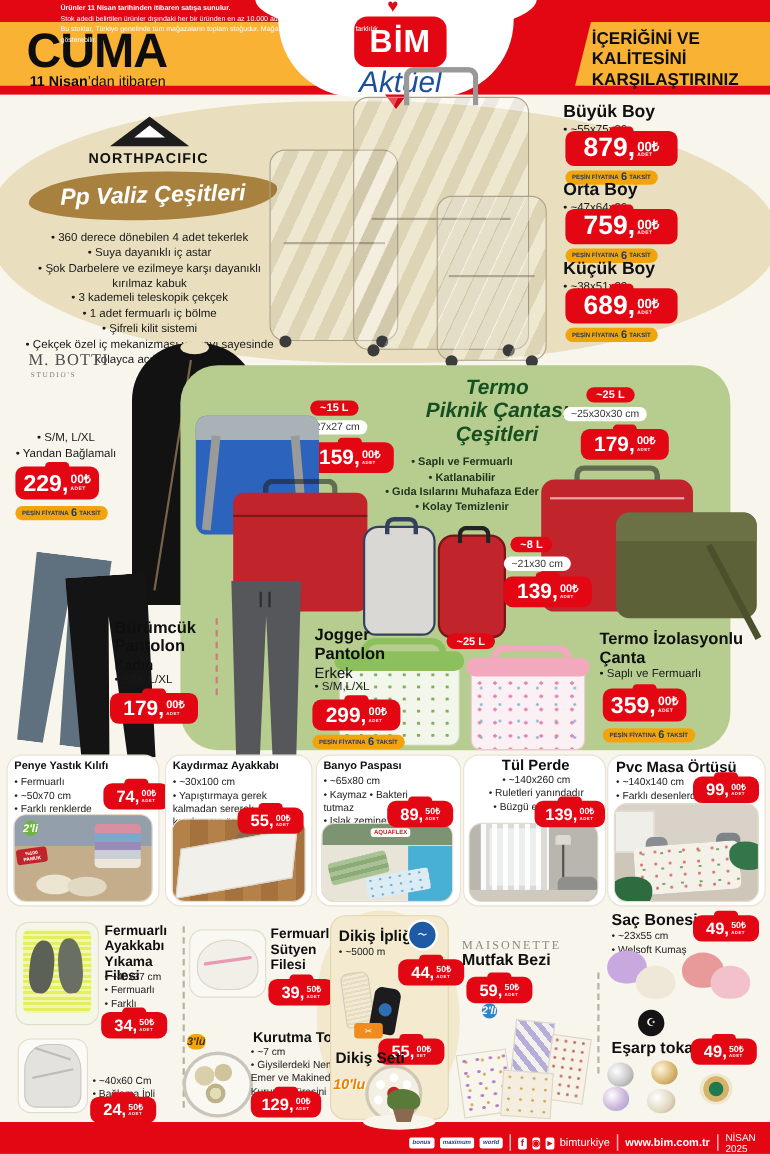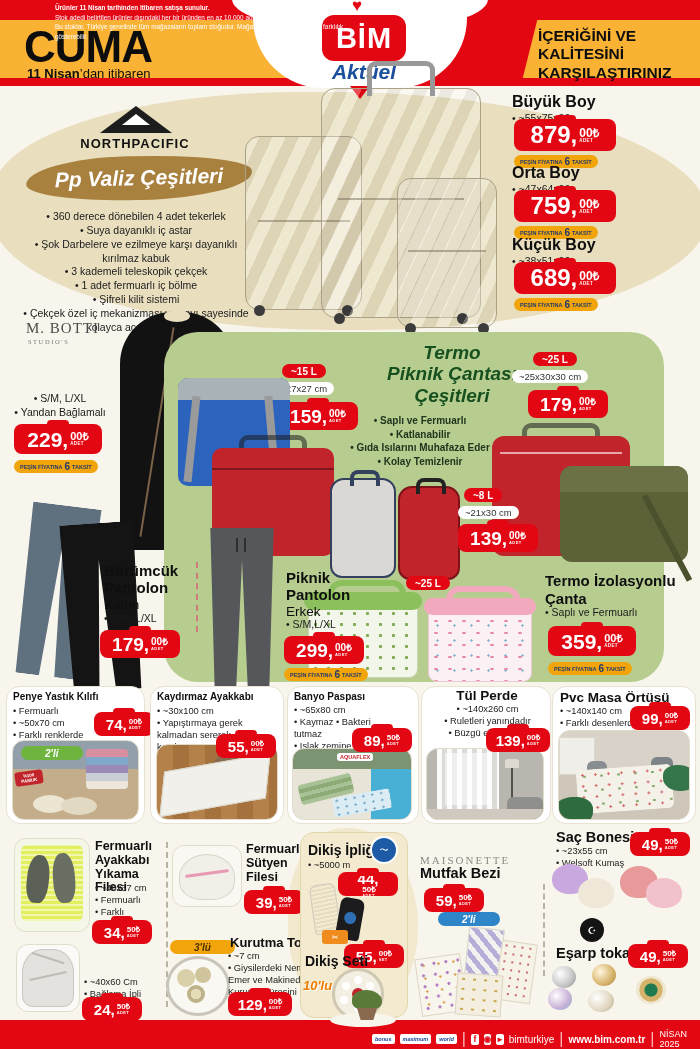--- a/index.html
+++ b/index.html
@@ -14,33 +14,33 @@
   .oband{position:absolute;top:20px;height:58px;background:#f9b233;transform:skewX(-14deg);}
   .bubble{position:absolute;left:253px;top:0;width:214px;height:88px;background:#fff;border-radius:0 0 70px 70px;}
   .bubble2{position:absolute;left:232px;top:-34px;width:256px;height:66px;background:#fff;border-radius:50%;}
   .cuma{position:absolute;left:24px;top:22px;font-size:44px;font-weight:900;letter-spacing:-1px;color:#0d0d0d;}
   .cumadate{position:absolute;left:27px;top:66px;font-size:13px;color:#0d0d0d;}
   .hdr-right{position:absolute;left:538px;top:27px;width:160px;font-size:15.5px;font-weight:800;line-height:1.18;color:#0d0d0d;}
   .bimbox{position:absolute;left:322px;top:15px;width:84px;height:46px;background:#e30613;border-radius:12px;
           display:flex;align-items:center;justify-content:center;color:#fff;font-size:29px;font-weight:900;letter-spacing:1px;}
   .bimheart{position:absolute;left:352px;top:-4px;font-size:17px;color:#e30613;}
   .aktuel{position:absolute;left:322px;top:60px;width:84px;text-align:center;color:#1b4e9b;
-          font-size:21px;font-weight:700;font-style:italic;}
+          font-size:27px;font-weight:400;font-style:italic;}
   .tail{position:absolute;left:350px;top:86px;width:0;height:0;border-left:10px solid transparent;
         border-right:10px solid transparent;border-top:13px solid #e30613;}
   
   .pb{position:absolute;background:#e30613;border-radius:8px;color:#fff;display:flex;align-items:center;
       justify-content:center;font-weight:bold;line-height:1;}
   .pb::before{content:"";position:absolute;top:-4px;left:50%;transform:translateX(-50%);width:22px;height:8px;
       background:#e30613;border-radius:4px;}
   .p-int::after{content:",";}
   .p-side{display:flex;flex-direction:column;align-items:flex-start;margin-left:2px;}
   .p-unit{letter-spacing:.4px;font-weight:bold;opacity:.95;}
   .pb-lg{width:102px;height:32px;}.pb-lg .p-int{font-size:24px;}.pb-lg .p-dec{font-size:12px;}.pb-lg .p-unit{font-size:4.5px;}
-  .pb-md{width:88px;height:30px;}.pb-md .p-int{font-size:21px;}.pb-md .p-dec{font-size:11px;}.pb-md .p-unit{font-size:4.5px;}
+  .pb-md{width:76px;height:30px;}.pb-md .p-int{font-size:21px;}.pb-md .p-dec{font-size:11px;}.pb-md .p-unit{font-size:4.5px;}
   .pb-sm{width:80px;height:28px;}.pb-sm .p-int{font-size:19px;}.pb-sm .p-dec{font-size:10px;}.pb-sm .p-unit{font-size:4px;}
   .pb-xs{width:60px;height:24px;}.pb-xs .p-int{font-size:15px;}.pb-xs .p-dec{font-size:8px;}.pb-xs .p-unit{font-size:4px;}
   
   .tkst{position:absolute;background:#f2a50b;border-radius:7px;color:#223a6b;display:flex;align-items:center;
         justify-content:center;gap:2px;height:13px;padding:0 6px;font-weight:bold;}
   .tkst .s{font-size:5.5px;}.tkst b{font-size:10px;line-height:1;}
   
   .lpill{position:absolute;background:#e30613;color:#fff;border-radius:10px;font-weight:bold;font-size:10px;
          height:14px;display:flex;align-items:center;padding:0 9px;}
   .dpill{position:absolute;background:#fff;color:#333;border-radius:8px;font-size:9.5px;height:13px;
@@ -72,21 +72,21 @@
   
   .photo{position:absolute;border-radius:12px;overflow:hidden;border:1px solid #e2dccb;}
   .card{position:absolute;background:#fff;border:1px solid #e8e2d2;border-radius:14px;}
   .ct{position:absolute;font-weight:800;font-size:10px;color:#0f0f0f;line-height:1.1;}
   .cf div{font-size:9.3px;color:#222;line-height:1.3;}
   .cf div::before{content:"• ";}
   .dash-v{position:absolute;width:0;border-left:2px dashed #b9b2a0;}
   .dash-r{position:absolute;width:0;border-left:2px dashed #d07a7a;}
   
   .cnt{position:absolute;border-radius:8px;font-style:italic;font-weight:bold;font-size:10px;
-       display:flex;align-items:center;justify-content:center;padding:0 24px;height:14px;}
+       display:flex;align-items:center;justify-content:center;padding:0 0;height:14px;}
   .cnt.g{background:#6fb43f;color:#fff;}
   .cnt.bl{background:#2e86c8;color:#fff;}
   .cnt.am{background:#f2a50b;color:#4a3000;}
   .free-cnt{position:absolute;color:#f07d00;font-style:italic;font-weight:900;font-size:13px;text-shadow:1px 1px 0 #fff;}
   
   .hdl2{position:absolute;top:-13px;left:22%;right:22%;height:18px;border:5px solid rgba(30,30,30,.55);border-bottom:none;border-radius:9px 9px 0 0;}
   .cyl{position:absolute;border-radius:14px 14px 12px 12px;}
   .turb{position:absolute;border-radius:50% 50% 46% 46%;}
   .gem{position:absolute;border-radius:50%;background:radial-gradient(circle at 35% 35%,#fff,#c9c9c9 55%,#8f8f8f);}
   
@@ -360,21 +360,21 @@
         <span class="p-unit">ADET</span>
       </span>
   </div>
   <div class="dash-r" style="left:196px;top:562px;height:70px;"></div>
   <div class="abs" style="left:206px;top:528px;width:72px;height:160px;">
     <div class="abs" style="inset:0;background:#56575b;clip-path:polygon(6% 0,94% 0,88% 100%,58% 100%,50% 20%,42% 100%,12% 100%);"></div>
     <div class="abs" style="left:30px;top:10px;width:2px;height:14px;background:#2e2e31;"></div>
     <div class="abs" style="left:38px;top:10px;width:2px;height:14px;background:#2e2e31;"></div>
   </div>
   <div class="abs h1" style="left:286px;top:570px;width:90px;font-size:15px;line-height:1.12;">
-    <div>Piknik</div>
+    <div>Jogger</div>
     <div>Pantolon</div>
     <div style="font-weight:normal;font-size:13.5px;">Erkek</div>
   </div>
   <div class="feat abs" style="left:286px;top:618px;">
       <div>S/M,L/XL</div>
     </div>
   <div class="pb pb-sm" style="left:284px;top:636px;align-items:center;">
     <span class="p-int">299</span>
     <span class="p-side">
         <span class="p-dec">00₺</span>
@@ -566,21 +566,21 @@
         <span class="p-unit">ADET</span>
       </span>
   </div>
 
   <div class="card" style="left:300px;top:832px;width:106px;height:184px;background:#f3ead0;border-color:#e2d5ab;"></div>
   <div class="ct" style="left:308px;top:843px;font-size:14px;">Dikiş İpliği</div>
   <div class="cf abs" style="left:308px;top:859px;">
     <div>~5000 m</div>
   </div>
   <div class="abs" style="left:370px;top:836px;width:24px;height:24px;background:#1d5ba6;border-radius:50%;border:2px solid #fff;display:flex;align-items:center;justify-content:center;color:#fff;font-size:9px;">〜</div>
-  <div class="pb pb-xs" style="left:338px;top:872px;flex-direction:column;">
+  <div class="pb pb-xs" style="left:362px;top:872px;">
     <span class="p-int">44</span>
     <span class="p-side">
         <span class="p-dec">50₺</span>
         <span class="p-unit">ADET</span>
       </span>
   </div>
   <div class="abs" style="left:312px;top:884px;width:24px;height:48px;background:linear-gradient(#f7f5ef,#dcd8cc);background-image:repeating-linear-gradient(176deg,rgba(0,0,0,.06) 0 2px,transparent 2px 4px);border-radius:7px 7px 4px 4px;transform:rotate(-8deg);border:1px solid #cfcabb;"></div>
   <div class="abs" style="left:338px;top:898px;width:24px;height:42px;background:#1c1c1e;border-radius:7px 7px 4px 4px;transform:rotate(10deg);">
     <div class="abs" style="left:6px;top:14px;width:12px;height:12px;background:#2d6fb2;border-radius:50%;"></div>
   </div>

